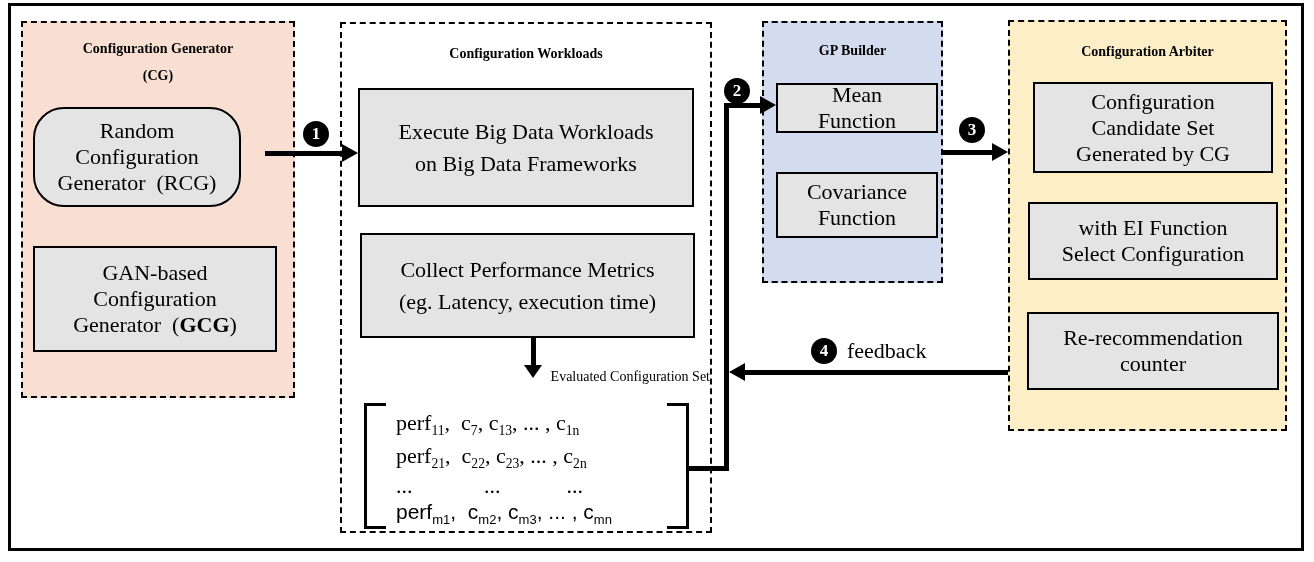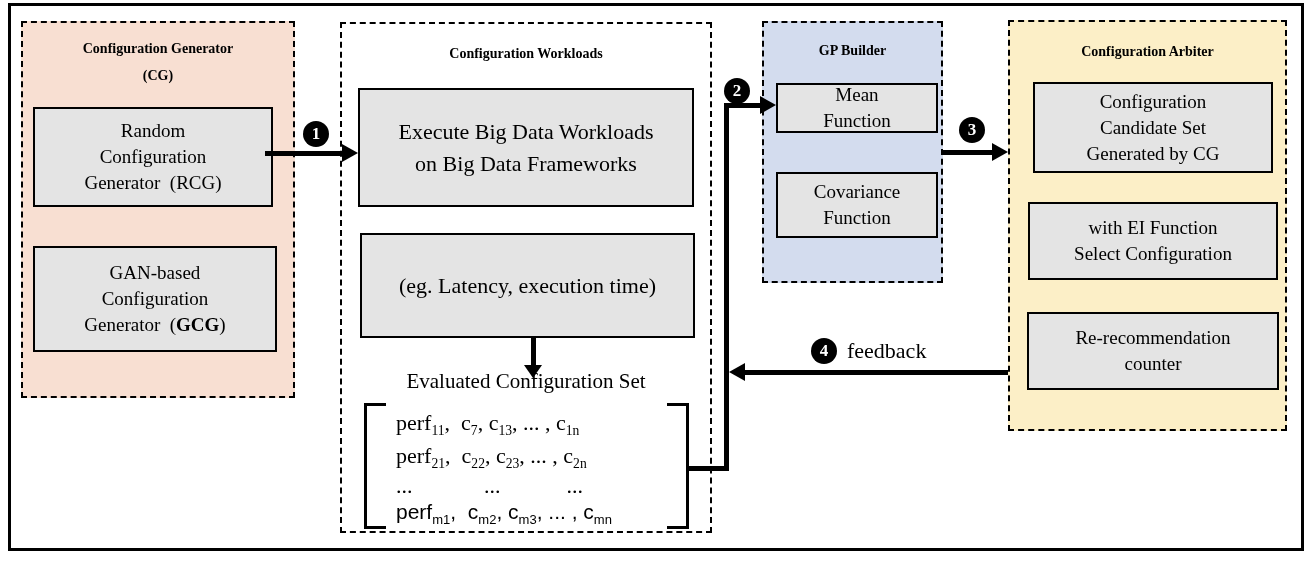--- a/index.html
+++ b/index.html
@@ -16,21 +16,21 @@
   .frame{position:absolute;left:8px;top:3px;width:1296px;height:548px;border:3px solid var(--ink);}
   .panel{position:absolute;border:2px dashed var(--ink);}
   .panel.cg{left:21px;top:21px;width:274px;height:377px;background:var(--cg-bg);}
   .panel.profiler{left:340px;top:22px;width:372px;height:511px;background:var(--paper);}
   .panel.gp{left:762px;top:21px;width:181px;height:262px;background:var(--gp-bg);}
   .panel.arbiter{left:1008px;top:20px;width:279px;height:411px;background:var(--arbiter-bg);}
   .ptitle{position:absolute;left:0;width:100%;text-align:center;font-weight:bold;font-size:14px;line-height:27px;}
   .node{
     position:absolute;background:var(--box-bg);border:2px solid var(--ink);
     display:flex;flex-direction:column;align-items:center;justify-content:center;
-    text-align:center;font-size:19px;line-height:26px;overflow:hidden;
+    text-align:center;font-size:22px;line-height:26px;overflow:hidden;
   }
   .node.fs22{font-size:22px;line-height:32px;}
   .bline{display:block;white-space:pre-wrap;}
   .label{position:absolute;font-size:21px;}
   .center{text-align:center;}
   .hline,.vline{position:absolute;background:var(--ink);}
   .head{position:absolute;width:0;height:0;}
   .head.right{border-top:9px solid transparent;border-bottom:9px solid transparent;border-left:16px solid var(--ink);}
   .head.left{border-top:9px solid transparent;border-bottom:9px solid transparent;border-right:16px solid var(--ink);}
   .head.down{border-left:9px solid transparent;border-right:9px solid transparent;border-top:13px solid var(--ink);}
@@ -50,42 +50,43 @@
 <body>
 
 <div class="canvas">
   <div class="frame"></div>
 
   <section class="panel cg">
     <h2 class="ptitle" style="top:12px;">
       <span class="bline">Configuration Generator</span>
       <span class="bline">(CG)</span>
     </h2>
-    <div class="node" style="left:10px;top:84px;width:240px;height:100px;">
+    <div class="node" style="left:10px;top:84px;width:208px;height:100px;border-radius:31px;">
       <span class="bline">Random</span>
       <span class="bline">Configuration</span>
       <span class="bline">Generator  (RCG)</span>
     </div>
     <div class="node" style="left:10px;top:223px;width:244px;height:106px;">
       <span class="bline">GAN-based</span>
       <span class="bline">Configuration</span>
       <span class="bline">Generator  (<b>GCG</b>)</span>
     </div>
   </section>
 
   <section class="panel profiler">
     <h2 class="ptitle" style="top:16px;">Configuration Workloads</h2>
     <div class="node fs22" style="left:16px;top:64px;width:336px;height:119px;">
       <span class="bline">Execute Big Data Workloads</span>
       <span class="bline">on Big Data Frameworks</span>
     </div>
     <div class="node fs22" style="left:18px;top:209px;width:335px;height:105px;">
+      <span class="bline">Collect Performance Metrics</span>
       <span class="bline">(eg. Latency, execution time)</span>
     </div>
-    <div class="label center" style="left:0;top:345px;width:368px;font-size:21px;">Evaluated Configuration Set</div>
+    <div class="label center" style="left:0;top:345px;width:368px;font-size:14px;text-align:right;">Evaluated Configuration Set</div>
 
     <div class="matrix">
       <div class="bk" style="left:0;top:0;width:3px;height:126px;"></div>
       <div class="bk" style="left:0;top:0;width:22px;height:3px;"></div>
       <div class="bk" style="left:0;top:123px;width:22px;height:3px;"></div>
       <div class="bk" style="left:322px;top:0;width:3px;height:126px;"></div>
       <div class="bk" style="left:303px;top:0;width:22px;height:3px;"></div>
       <div class="bk" style="left:303px;top:123px;width:22px;height:3px;"></div>
       <div class="mrow" style="top:7px;">perf<sub>11</sub>,  c<sub>7</sub>, c<sub>13</sub>, ... , c<sub>1n</sub></div>
       <div class="mrow" style="top:40px;">perf<sub>21</sub>,  c<sub>22</sub>, c<sub>23</sub>, ... , c<sub>2n</sub></div>

